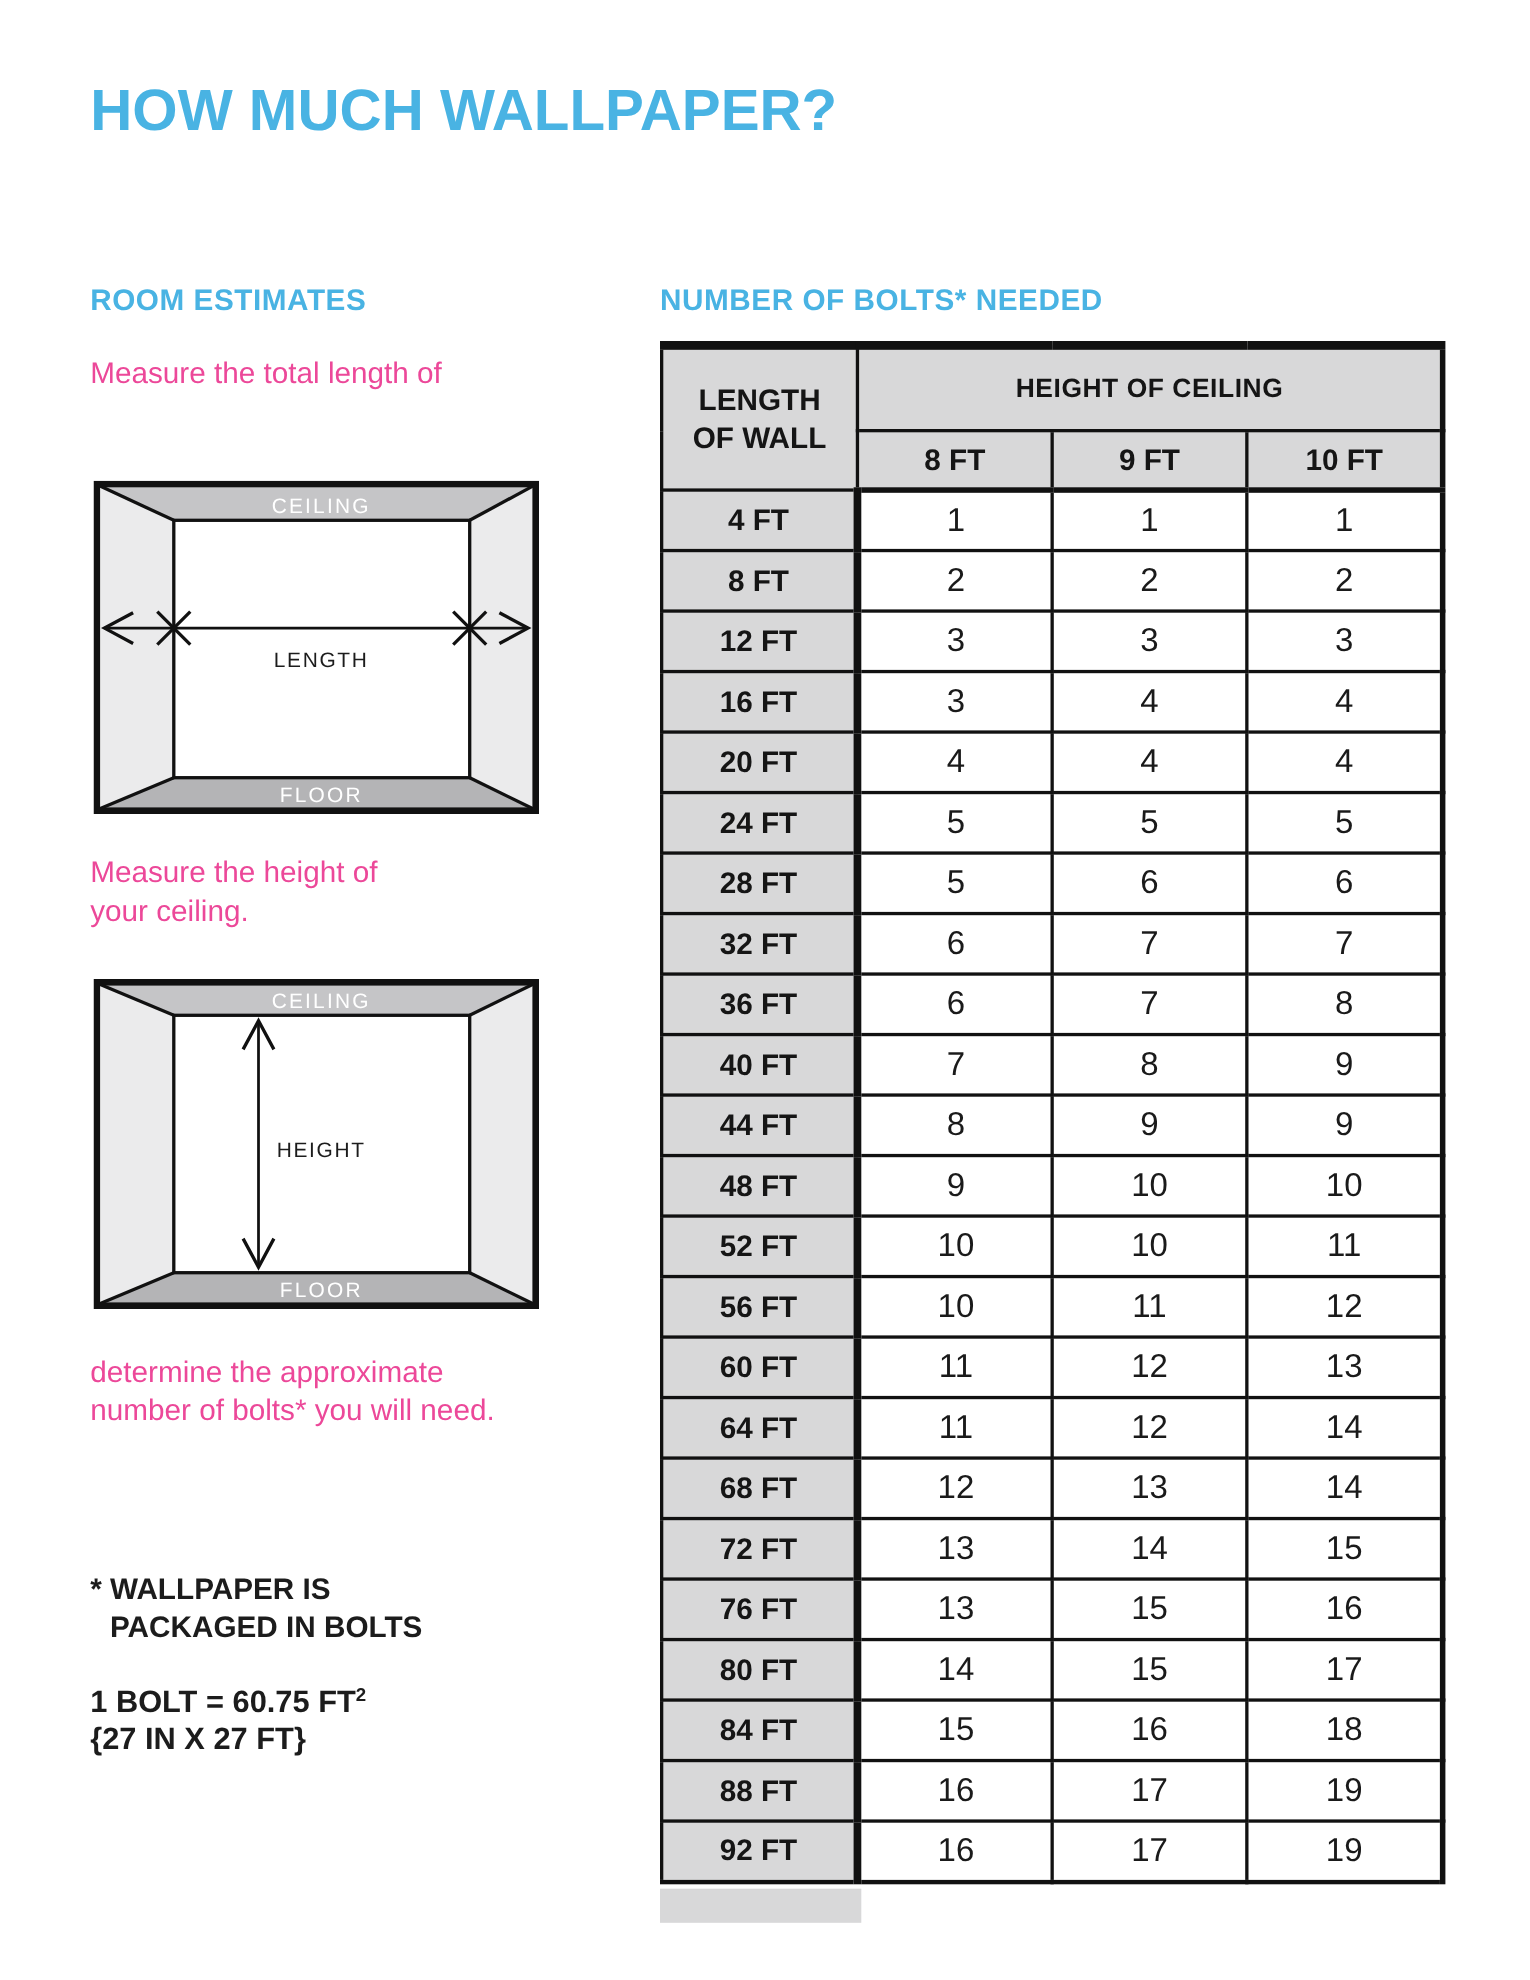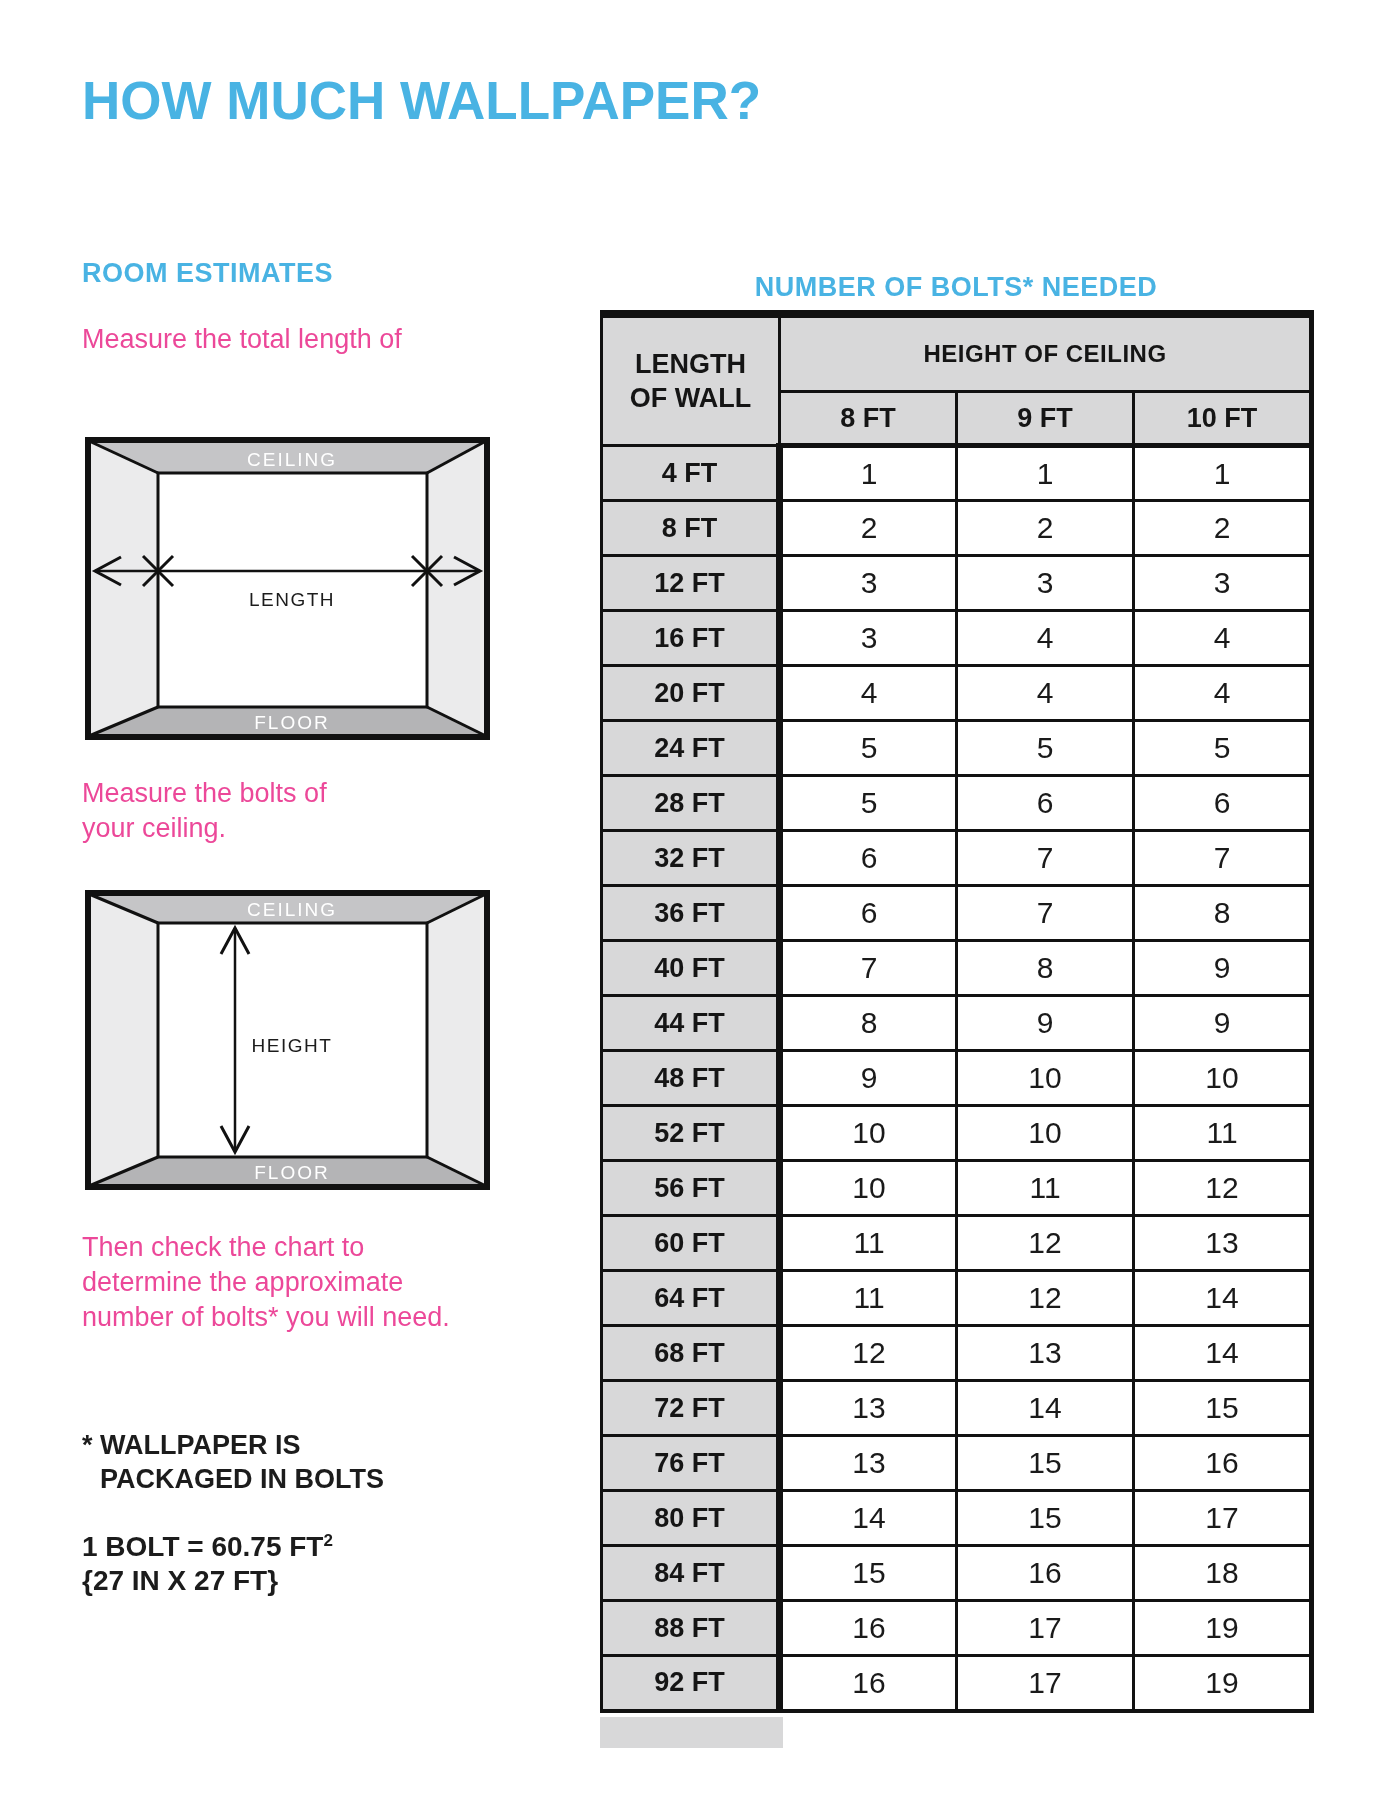--- a/index.html
+++ b/index.html
@@ -21,21 +21,21 @@
   .footnote .fn-lines { display:inline-block; }
   .boltnote { left:82px; top:1524px; font-size:28px; font-weight:bold; line-height:34px; }
   .boltnote sup { font-size:17px; }
   .diagram { position:absolute; left:85px; }
   .diagram.d1 { top:437px; }
   .diagram.d2 { top:890px; }
   svg text { font-family:"Liberation Sans", sans-serif; }
   .svg-room-label { fill:#ffffff; font-size:19px; letter-spacing:2px; }
   .svg-dim-label { fill:#1c1c1c; font-size:19px; letter-spacing:1.5px; }
 
-  .table-heading { left:600px; top:272px; width:712px; text-align:center; }
+  .table-heading { left:600px; top:258px; width:712px; }
   table.bolts {
     position:absolute; left:600px; top:310px; width:712px;
     border-collapse:collapse; table-layout:fixed;
     border-top:8px solid #111; border-left:3px solid #111;
     border-right:5px solid #111; border-bottom:4px solid #111;
   }
   table.bolts th, table.bolts td {
     border:3px solid #111; text-align:center; vertical-align:middle; padding:0;
   }
   table.bolts th { background:#d8d8d9; font-weight:bold; font-size:27px; color:#151515; }
@@ -77,21 +77,21 @@
     <line x1="58" y1="119" x2="88" y2="149" stroke="#111" stroke-width="3"></line>
     <line x1="58" y1="149" x2="88" y2="119" stroke="#111" stroke-width="3"></line>
     <line x1="327" y1="119" x2="357" y2="149" stroke="#111" stroke-width="3"></line>
     <line x1="327" y1="149" x2="357" y2="119" stroke="#111" stroke-width="3"></line>
     <text class="svg-room-label" x="207" y="29" text-anchor="middle">CEILING</text>
     <text class="svg-room-label" x="207" y="292" text-anchor="middle">FLOOR</text>
     <text class="svg-dim-label" x="207" y="169" text-anchor="middle">LENGTH</text>
   </svg>
 
   <div class="abs body-text para2">
-    <div>Measure the bolts of</div>
+    <div>Measure the height of</div>
     <div>your ceiling.</div>
   </div>
 
   <svg class="diagram d2" width="405" height="300" viewBox="0 0 405 300">
     <polygon points="4,4 401,4 342,33 73,33" fill="#c5c5c7"></polygon>
     <polygon points="73,267 342,267 401,296 4,296" fill="#b4b4b6"></polygon>
     <polygon points="4,4 73,33 73,267 4,296" fill="#ebebec"></polygon>
     <polygon points="401,4 342,33 342,267 401,296" fill="#ebebec"></polygon>
     <rect x="73" y="33" width="269" height="234" fill="#ffffff" stroke="#111" stroke-width="3"></rect>
     <line x1="4" y1="4" x2="73" y2="33" stroke="#111" stroke-width="3"></line>
@@ -101,21 +101,20 @@
     <rect x="3" y="3" width="399" height="294" fill="none" stroke="#111" stroke-width="6"></rect>
     <line x1="150" y1="38" x2="150" y2="262" stroke="#111" stroke-width="2.5"></line>
     <path d="M136,64 L150,38 L164,64" fill="none" stroke="#111" stroke-width="3"></path>
     <path d="M136,236 L150,262 L164,236" fill="none" stroke="#111" stroke-width="3"></path>
     <text class="svg-room-label" x="207" y="26" text-anchor="middle">CEILING</text>
     <text class="svg-room-label" x="207" y="289" text-anchor="middle">FLOOR</text>
     <text class="svg-dim-label" x="207" y="162" text-anchor="middle">HEIGHT</text>
   </svg>
 
   <div class="abs body-text para3">
-    <div>Then check the chart to</div>
     <div>determine the approximate</div>
     <div>number of bolts* you will need.</div>
   </div>
 
   <div class="abs footnote">
     <span class="star">*</span><span class="fn-lines"><span>WALLPAPER IS</span><br>
     <span>PACKAGED IN BOLTS</span></span>
   </div>
 
   <div class="abs boltnote">

